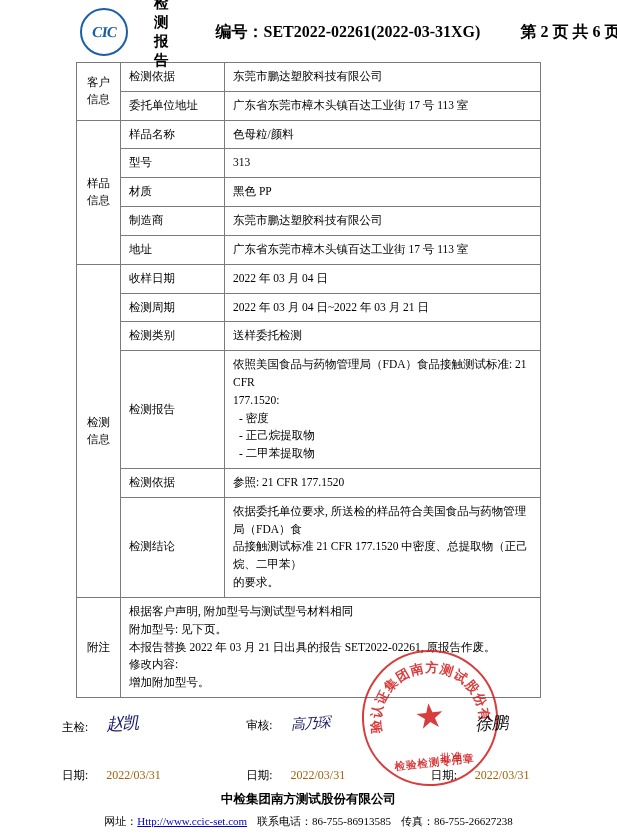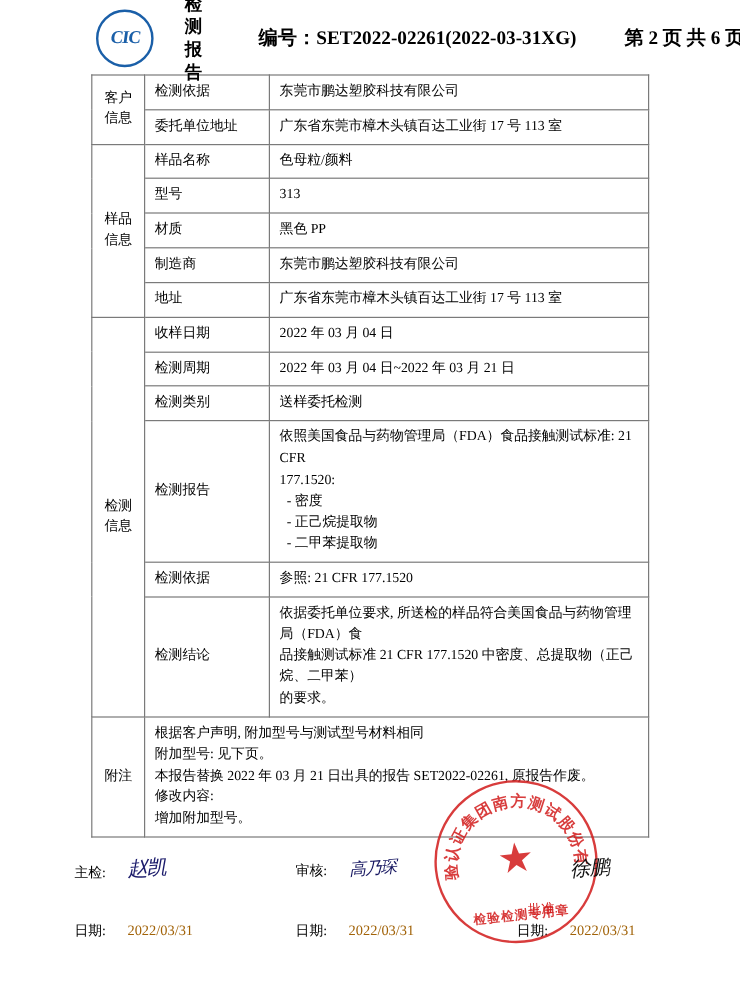--- a/index.html
+++ b/index.html
@@ -384,15 +384,19 @@
       <div class="sig-cell">
         <span class="sig-label">日期:</span>
         <span class="sig-value">2022/03/31</span>
       </div>
     </div>
 
     <div class="approve-mark">批准:</div>
   </div>
 
   <div class="footer">
+    <div class="company">中检集团南方测试股份有限公司</div>
+    <div>
+      <span>网址：</span><a href="#">Http://www.ccic-set.com</a><span class="sp"></span><span>联系电话：</span><span>86-755-86913585</span><span class="sp"></span><span>传真：</span><span>86-755-26627238</span>
+    </div>
   </div>
 
 </div>
 
 </body></html>

